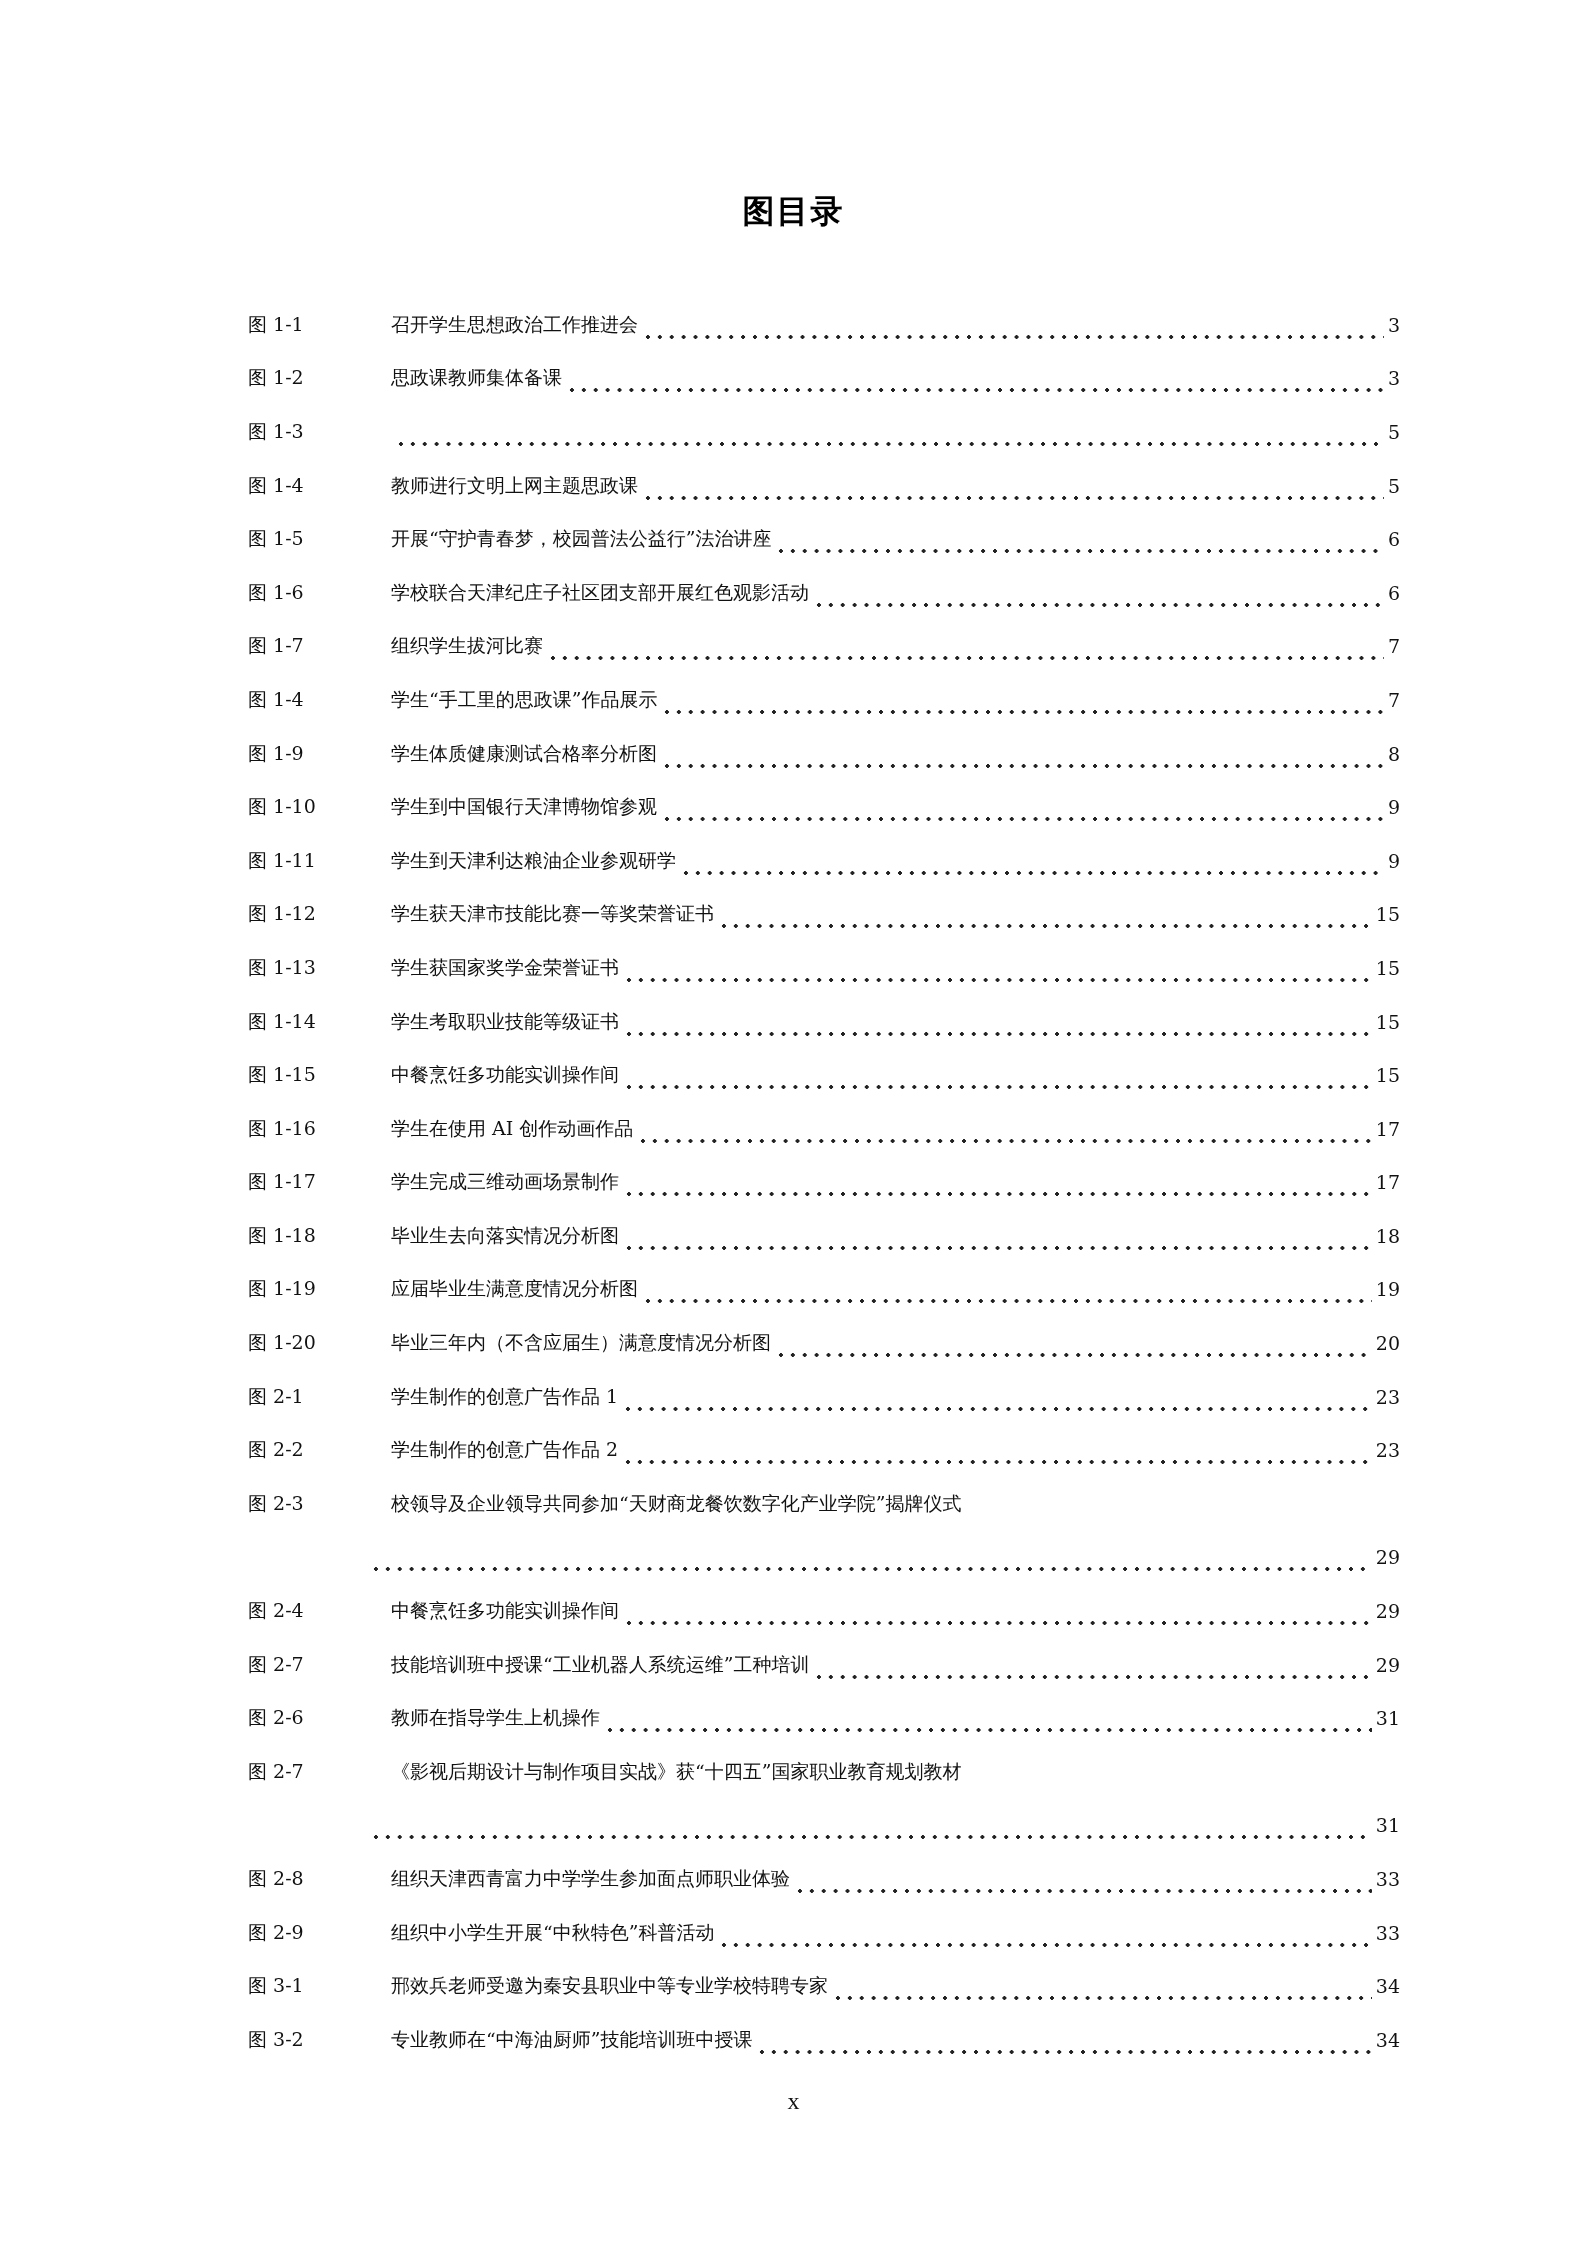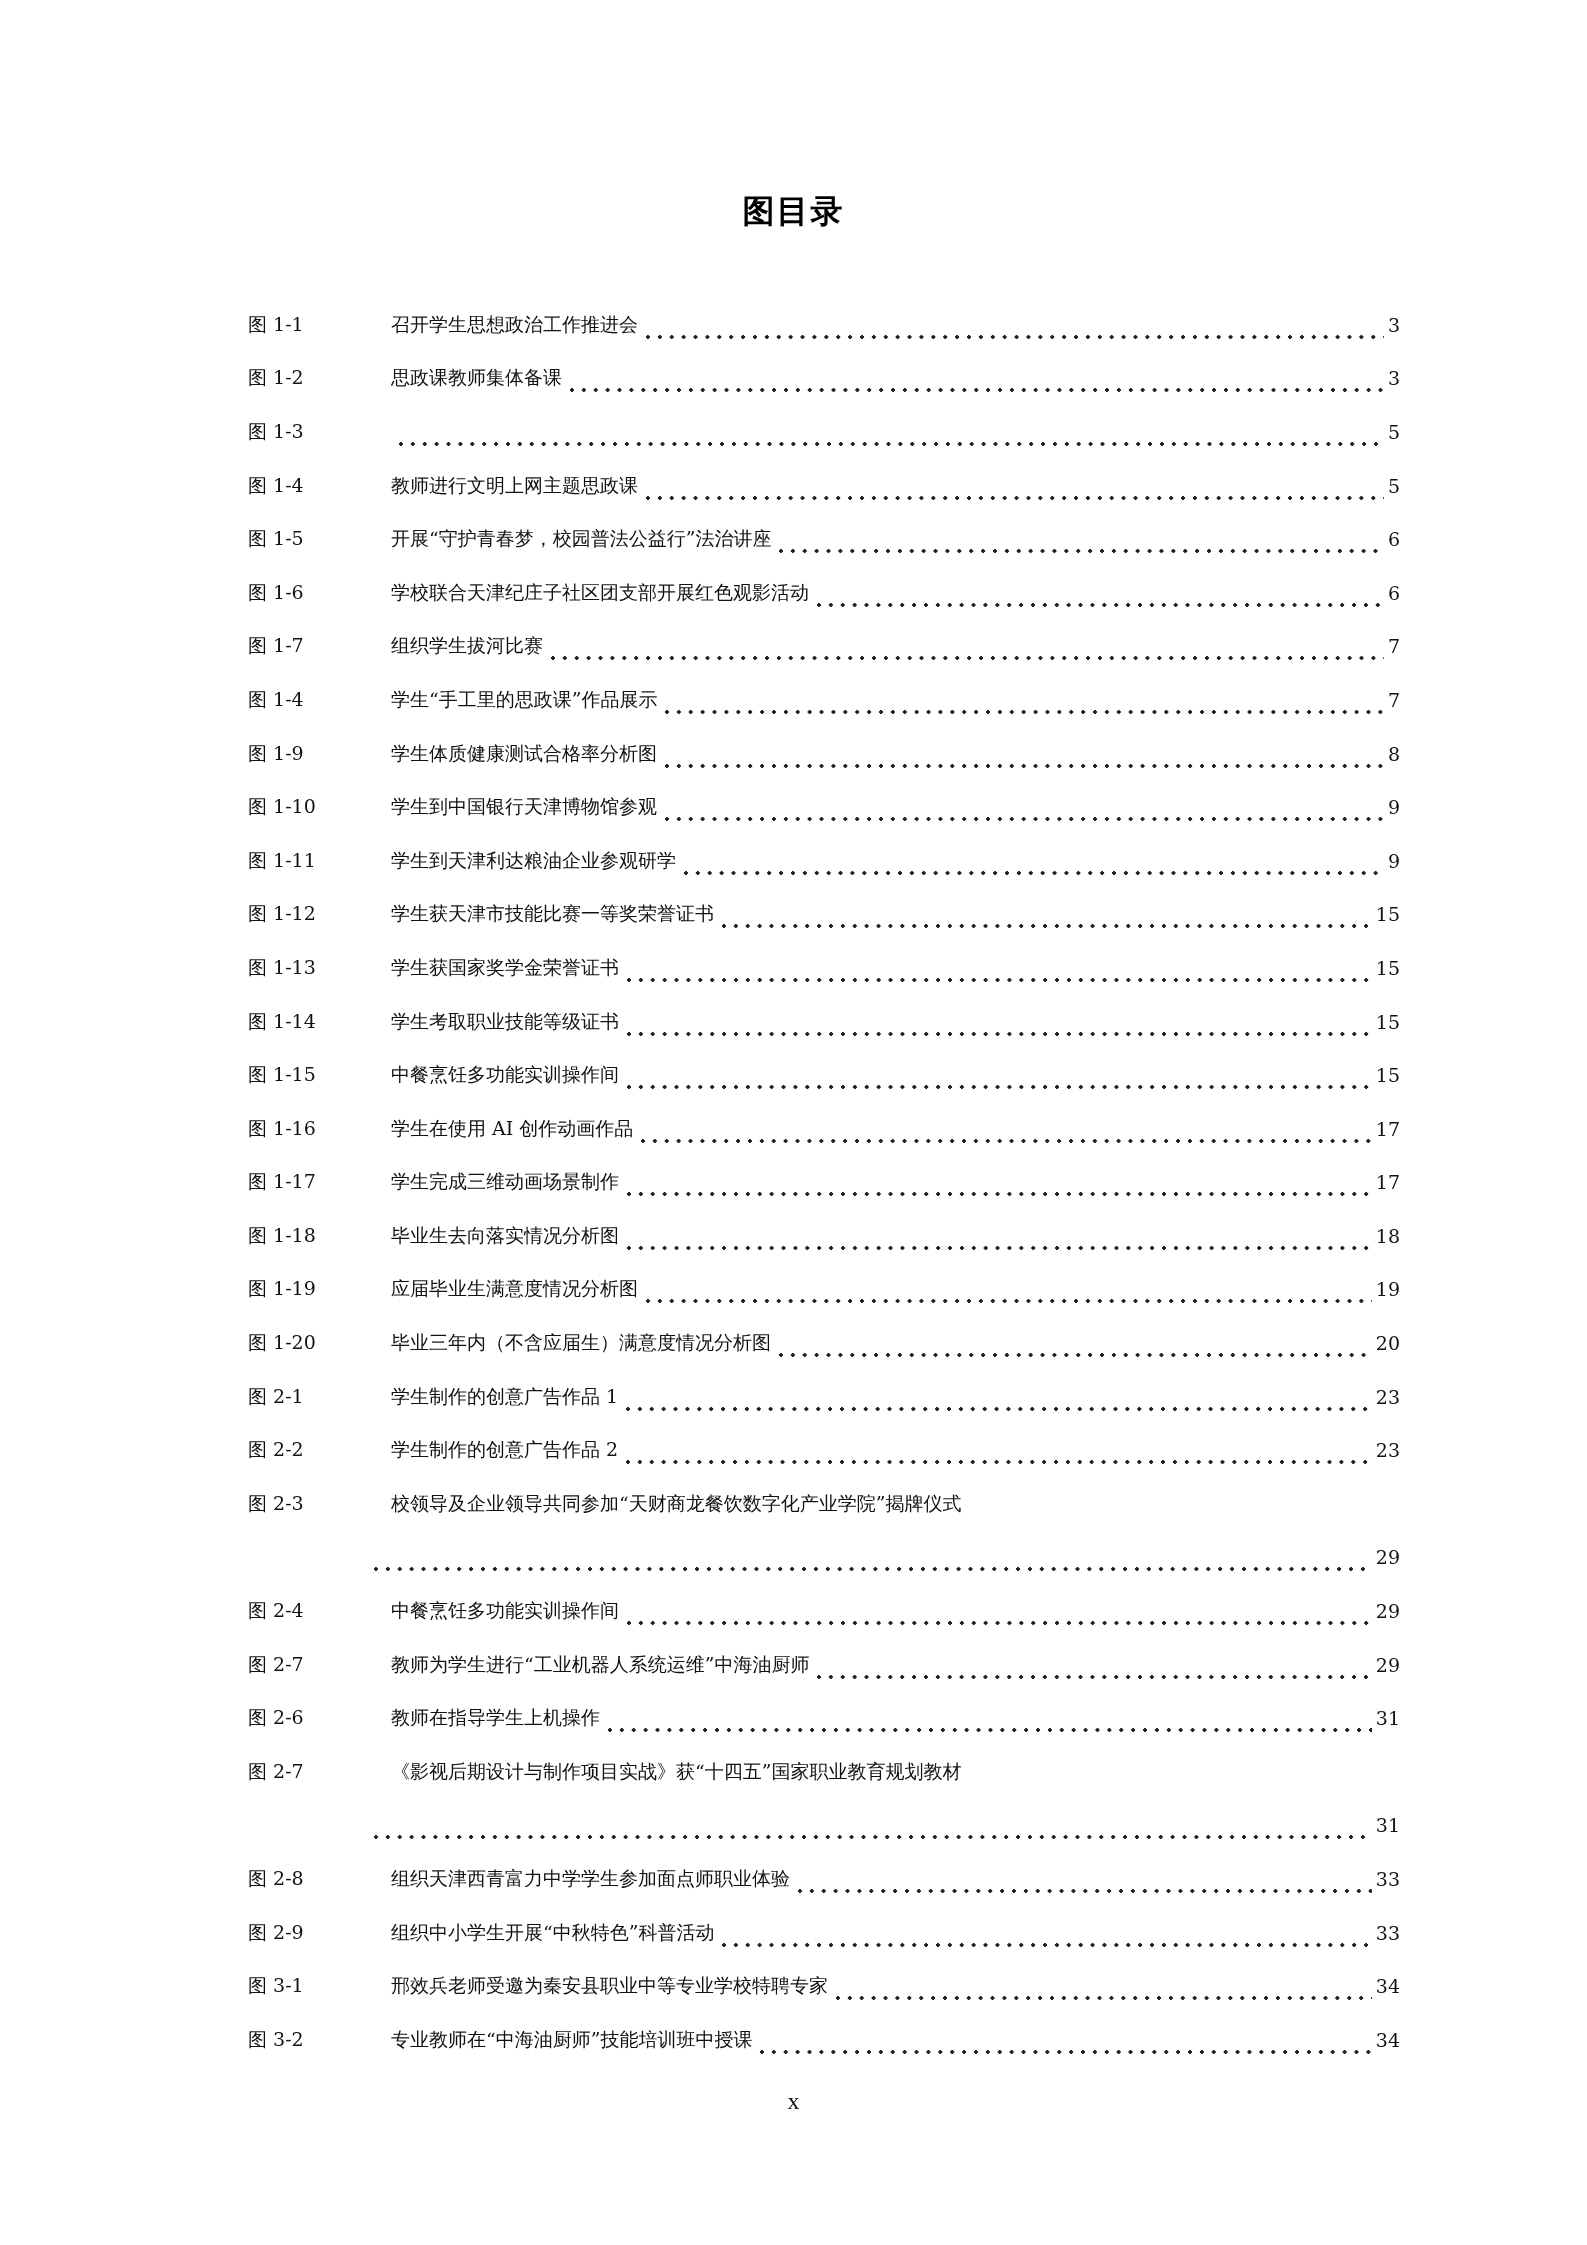--- a/index.html
+++ b/index.html
@@ -176,21 +176,21 @@
         <span class="page-num">29</span>
       </div>
     <div class="row">
         <span class="fig">图 2-4</span>
         <span class="caption">中餐烹饪多功能实训操作间</span>
         <span class="leader"></span>
         <span class="page-num">29</span>
       </div>
     <div class="row">
         <span class="fig">图 2-7</span>
-        <span class="caption">教师为学生进行“工业机器人系统运维”中海油厨师</span>
+        <span class="caption">技能培训班中授课“工业机器人系统运维”工种培训</span>
         <span class="leader"></span>
         <span class="page-num">29</span>
       </div>
     <div class="row">
         <span class="fig">图 2-6</span>
         <span class="caption">教师在指导学生上机操作</span>
         <span class="leader"></span>
         <span class="page-num">31</span>
       </div>
     <div class="row">

